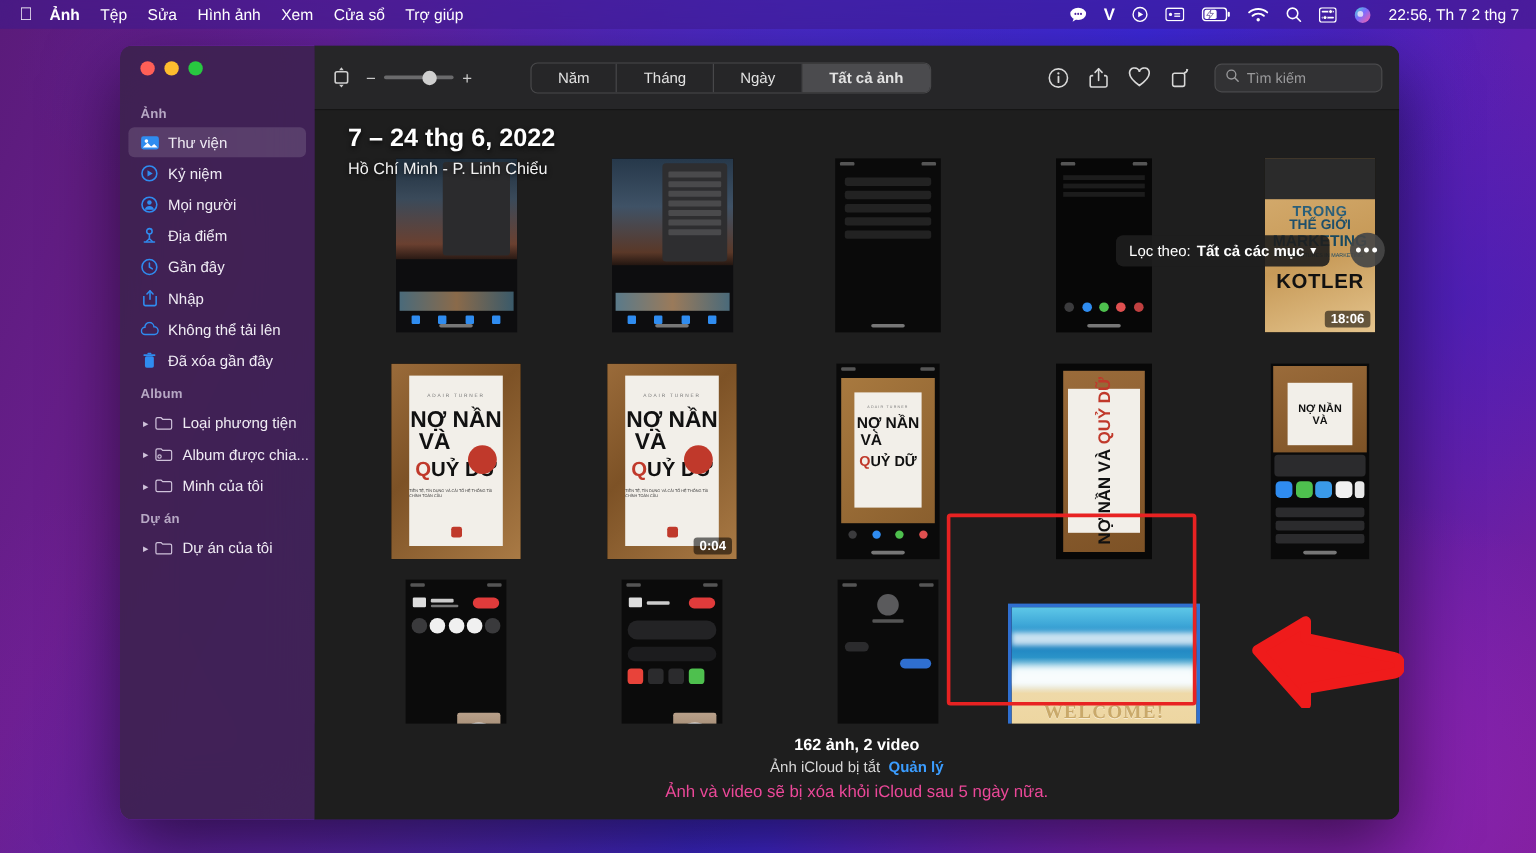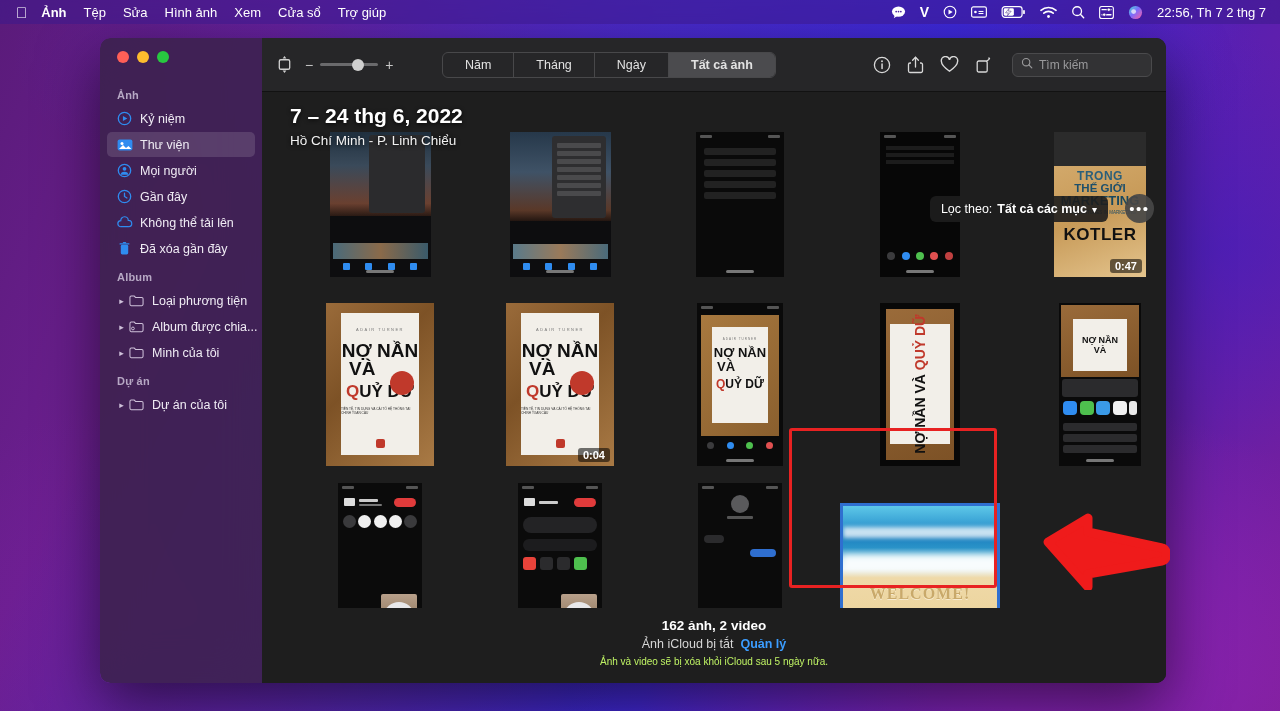--- a/index.html
+++ b/index.html
@@ -187,21 +187,21 @@
 
   
   .footer {
     position: absolute; left: 0; right: 0; bottom: 0;
     padding: 10px 0 16px;
     text-align: center; background: #1e1e1e;
   }
   .f1 { color: #fff; font-size: 13.5px; font-weight: bold; }
   .f2 { color: #d6d6d6; font-size: 12.5px; margin-top: 4px; }
   .f2 a { color: #3b9dff; font-weight: bold; text-decoration: none; }
-  .f3 { color: #bef264; font-size: 10px; margin-top: 5px; }
+  .f3 { color: #ec4899; font-size: 14px; margin-top: 5px; }
 
   
   .sel-wrap { position: relative; }
   .red-box {
     position: absolute;
     left: 789px; top: 428px; width: 208px; height: 160px;
     border: 3px solid #e82222; border-radius: 3px;
     z-index: 20; pointer-events: none;
   }
   .beach {
@@ -349,63 +349,84 @@
 
   <div class="sidebar">
     <div class="traffic">
       <div class="tl red"></div>
       <div class="tl yellow"></div>
       <div class="tl green"></div>
     </div>
 
     <div class="sb-section">Ảnh</div>
 
-    <div class="sb-item">
-      <span class="sb-icon">
-        <svg width="15" height="15" viewBox="0 0 16 16">
-            <circle cx="8" cy="8" r="6.6" fill="none" stroke="#2f8cf0" stroke-width="1.4"></circle>
-            <path d="M6.3 5.3 L11 8 L6.3 10.7 Z" fill="#2f8cf0"></path>
-          </svg>
-      </span>
-      <span>Kỷ niệm</span>
-    </div>
-
     <div class="sb-item active">
       <span class="sb-icon">
         <svg width="16" height="14" viewBox="0 0 16 14">
             <rect x=".6" y="1.6" width="14.8" height="11" rx="2" fill="#2f8cf0"></rect>
             <circle cx="5" cy="5.6" r="1.5" fill="#fff"></circle>
             <path d="M2 11 L6 7 L9 10 L11.5 8 L14.4 11 Z" fill="#fff"></path>
           </svg>
       </span>
       <span>Thư viện</span>
     </div>
 
     <div class="sb-item">
       <span class="sb-icon">
         <svg width="15" height="15" viewBox="0 0 16 16">
             <circle cx="8" cy="8" r="6.6" fill="none" stroke="#2f8cf0" stroke-width="1.4"></circle>
+            <path d="M6.3 5.3 L11 8 L6.3 10.7 Z" fill="#2f8cf0"></path>
+          </svg>
+      </span>
+      <span>Kỷ niệm</span>
+    </div>
+
+    <div class="sb-item">
+      <span class="sb-icon">
+        <svg width="15" height="15" viewBox="0 0 16 16">
+            <circle cx="8" cy="8" r="6.6" fill="none" stroke="#2f8cf0" stroke-width="1.4"></circle>
             <circle cx="8" cy="6.2" r="2" fill="#2f8cf0"></circle>
             <path d="M4 12.6 a4 3.4 0 0 1 8 0 z" fill="#2f8cf0"></path>
           </svg>
       </span>
       <span>Mọi người</span>
     </div>
 
+    <div class="sb-item">
+      <span class="sb-icon">
+        <svg width="15" height="15" viewBox="0 0 16 16">
+            <circle cx="8" cy="4" r="2.4" fill="none" stroke="#2f8cf0" stroke-width="1.4"></circle>
+            <path d="M8 6.4 L8 11" stroke="#2f8cf0" stroke-width="1.4"></path>
+            <path d="M3.5 13.5 L12.5 13.5" stroke="#2f8cf0" stroke-width="1.4" stroke-linecap="round"></path>
+            <path d="M5 13.2 L8 10.6 L11 13.2" fill="none" stroke="#2f8cf0" stroke-width="1.2"></path>
+          </svg>
+      </span>
+      <span>Địa điểm</span>
+    </div>
 
     <div class="sb-item">
       <span class="sb-icon">
         <svg width="15" height="15" viewBox="0 0 16 16">
             <circle cx="8" cy="8" r="6.6" fill="none" stroke="#2f8cf0" stroke-width="1.4"></circle>
             <path d="M8 4.5 V8 L10.6 9.6" fill="none" stroke="#2f8cf0" stroke-width="1.4" stroke-linecap="round"></path>
           </svg>
       </span>
       <span>Gần đây</span>
     </div>
 
+    <div class="sb-item">
+      <span class="sb-icon">
+        <svg width="14" height="15" viewBox="0 0 15 16">
+            <path d="M2 6 V13.2 a1.4 1.4 0 0 0 1.4 1.4 h8.2 a1.4 1.4 0 0 0 1.4 -1.4 V6" fill="none" stroke="#2f8cf0" stroke-width="1.4"></path>
+            <path d="M7.5 1.5 V9" stroke="#2f8cf0" stroke-width="1.4" stroke-linecap="round"></path>
+            <path d="M4.8 4.2 L7.5 1.4 L10.2 4.2" fill="none" stroke="#2f8cf0" stroke-width="1.4" stroke-linecap="round"></path>
+          </svg>
+      </span>
+      <span>Nhập</span>
+    </div>
 
     <div class="sb-item">
       <span class="sb-icon">
         <svg width="16" height="13" viewBox="0 0 17 13">
             <path d="M4.2 11 a3.2 3.2 0 0 1 -.2 -6.4 A4 4 0 0 1 12 4.2 a3.4 3.4 0 0 1 .5 6.8 z" fill="none" stroke="#2f8cf0" stroke-width="1.3"></path>
           </svg>
       </span>
       <span>Không thể tải lên</span>
     </div>
 
@@ -616,21 +637,21 @@
         <div class="cell">
           <div class="thumb">
             <div class="kotler">
               <div class="kband"></div>
               <div class="k1">TRONG</div>
               <div class="k2">THẾ GIỚI</div>
               <div class="k2" style="font-size:13px;color:#18485f;text-align:right;">MARKETING</div>
               <div class="k3">MY ADVENTURES IN MARKETING</div>
               <div class="k4">KOTLER</div>
             </div>
-            <div class="dur">0:47</div>
+            <div class="dur">18:06</div>
           </div>
         </div>
 
         <div class="cell">
           <div class="thumb">
             <div class="book">
               <div class="book-inner">
                 <div class="book-author">ADAIR TURNER</div>
                 <div class="bt1">NỢ NẦN</div>
                 <div class="bt2">VÀ</div>

